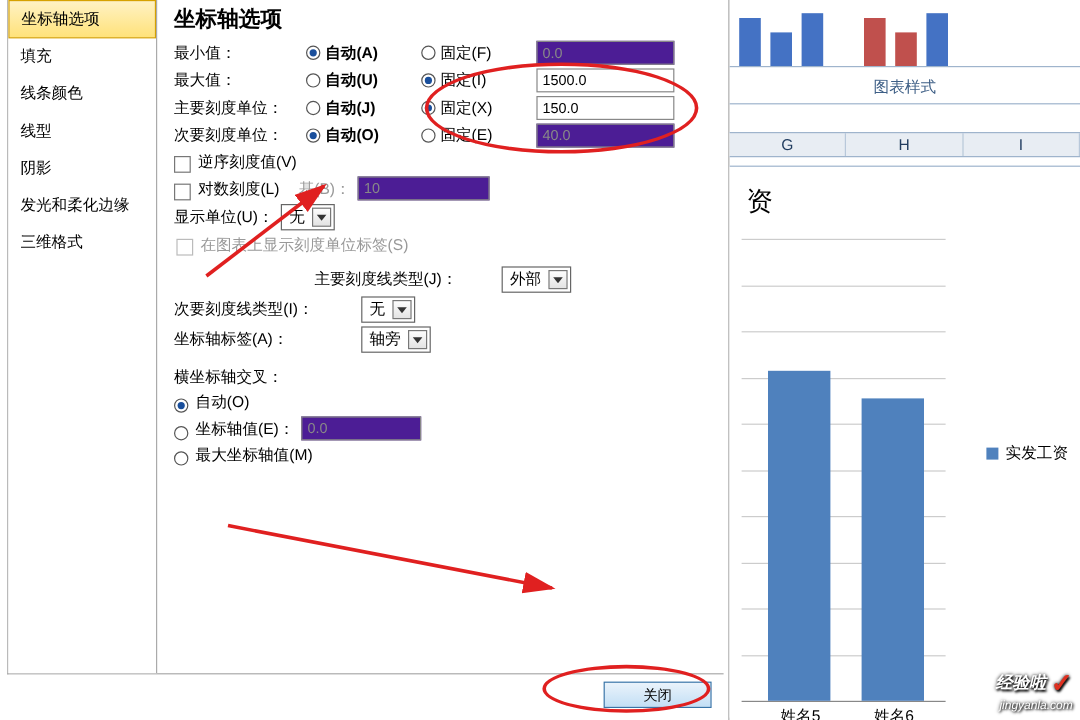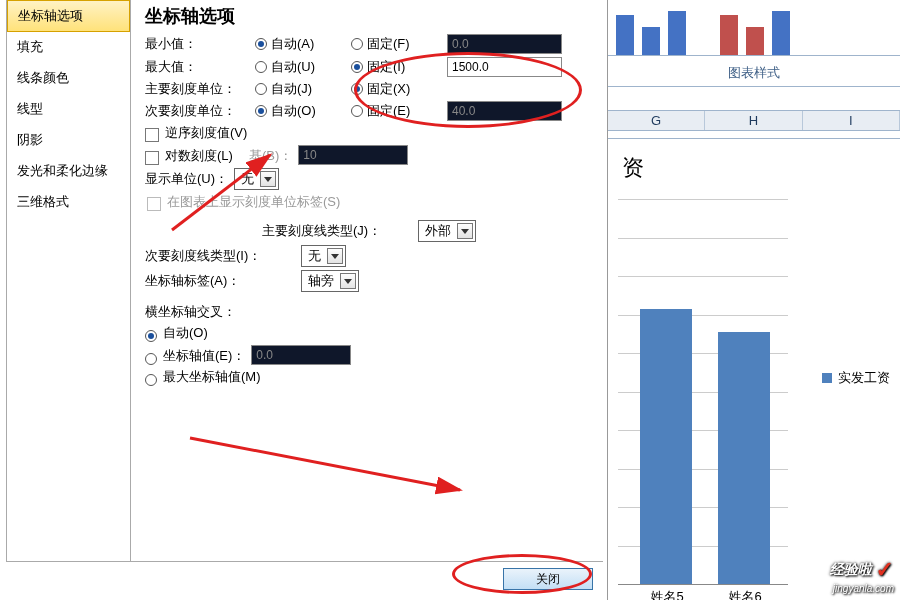--- a/index.html
+++ b/index.html
@@ -57,27 +57,27 @@
   }
   .row {
     display: flex;
     align-items: center;
     margin: 3px 0;
     gap: 6px;
   }
   .label1 {
     width: 104px;
   }
-  .radio-col1 { width: 90px; display:flex; align-items:center; gap:4px; }
+  .radio-col1 { width: 90px; display:flex; align-items:center; gap:4px;font-weight:bold; }
   .radio-col2 { width: 90px; display:flex; align-items:center; gap:4px; }
   .numbox {
     width: 115px;
     height: 20px;
     border: 1px solid #888;
-    background: #0f172a;
+    background: #4c1d95;
     color: #888;
     padding: 0 4px;
     font-size: 12px;
     line-height: 18px;
   }
   .numbox.enabled { background: #fff; color: #000; }
   .checkbox-row { display:flex; align-items:flex-end; gap:6px; margin:3px 0; }
   .chk { width:14px; height:14px; border:1px solid #777; display:inline-block; background:#fff; }
   .radio { width:12px; height:12px; border:1px solid #555; border-radius:50%; display:inline-block; background:#fff; position:relative; }
   .radio.checked::after { content:""; position:absolute; top:2px; left:2px; width:6px; height:6px; background:#1a4f9c; border-radius:50%; }
@@ -290,20 +290,21 @@
       <div class="row">
         <span class="label1">主要刻度单位：</span>
         <span class="radio-col1">
             <span class="radio"></span>
             <span>自动(J)</span>
           </span>
         <span class="radio-col2">
             <span class="radio checked"></span>
             <span>固定(X)</span>
           </span>
+        <span class="numbox enabled">150.0</span>
       </div>
 
       <div class="row">
         <span class="label1">次要刻度单位：</span>
         <span class="radio-col1">
             <span class="radio checked"></span>
             <span>自动(O)</span>
           </span>
         <span class="radio-col2">
             <span class="radio"></span>

